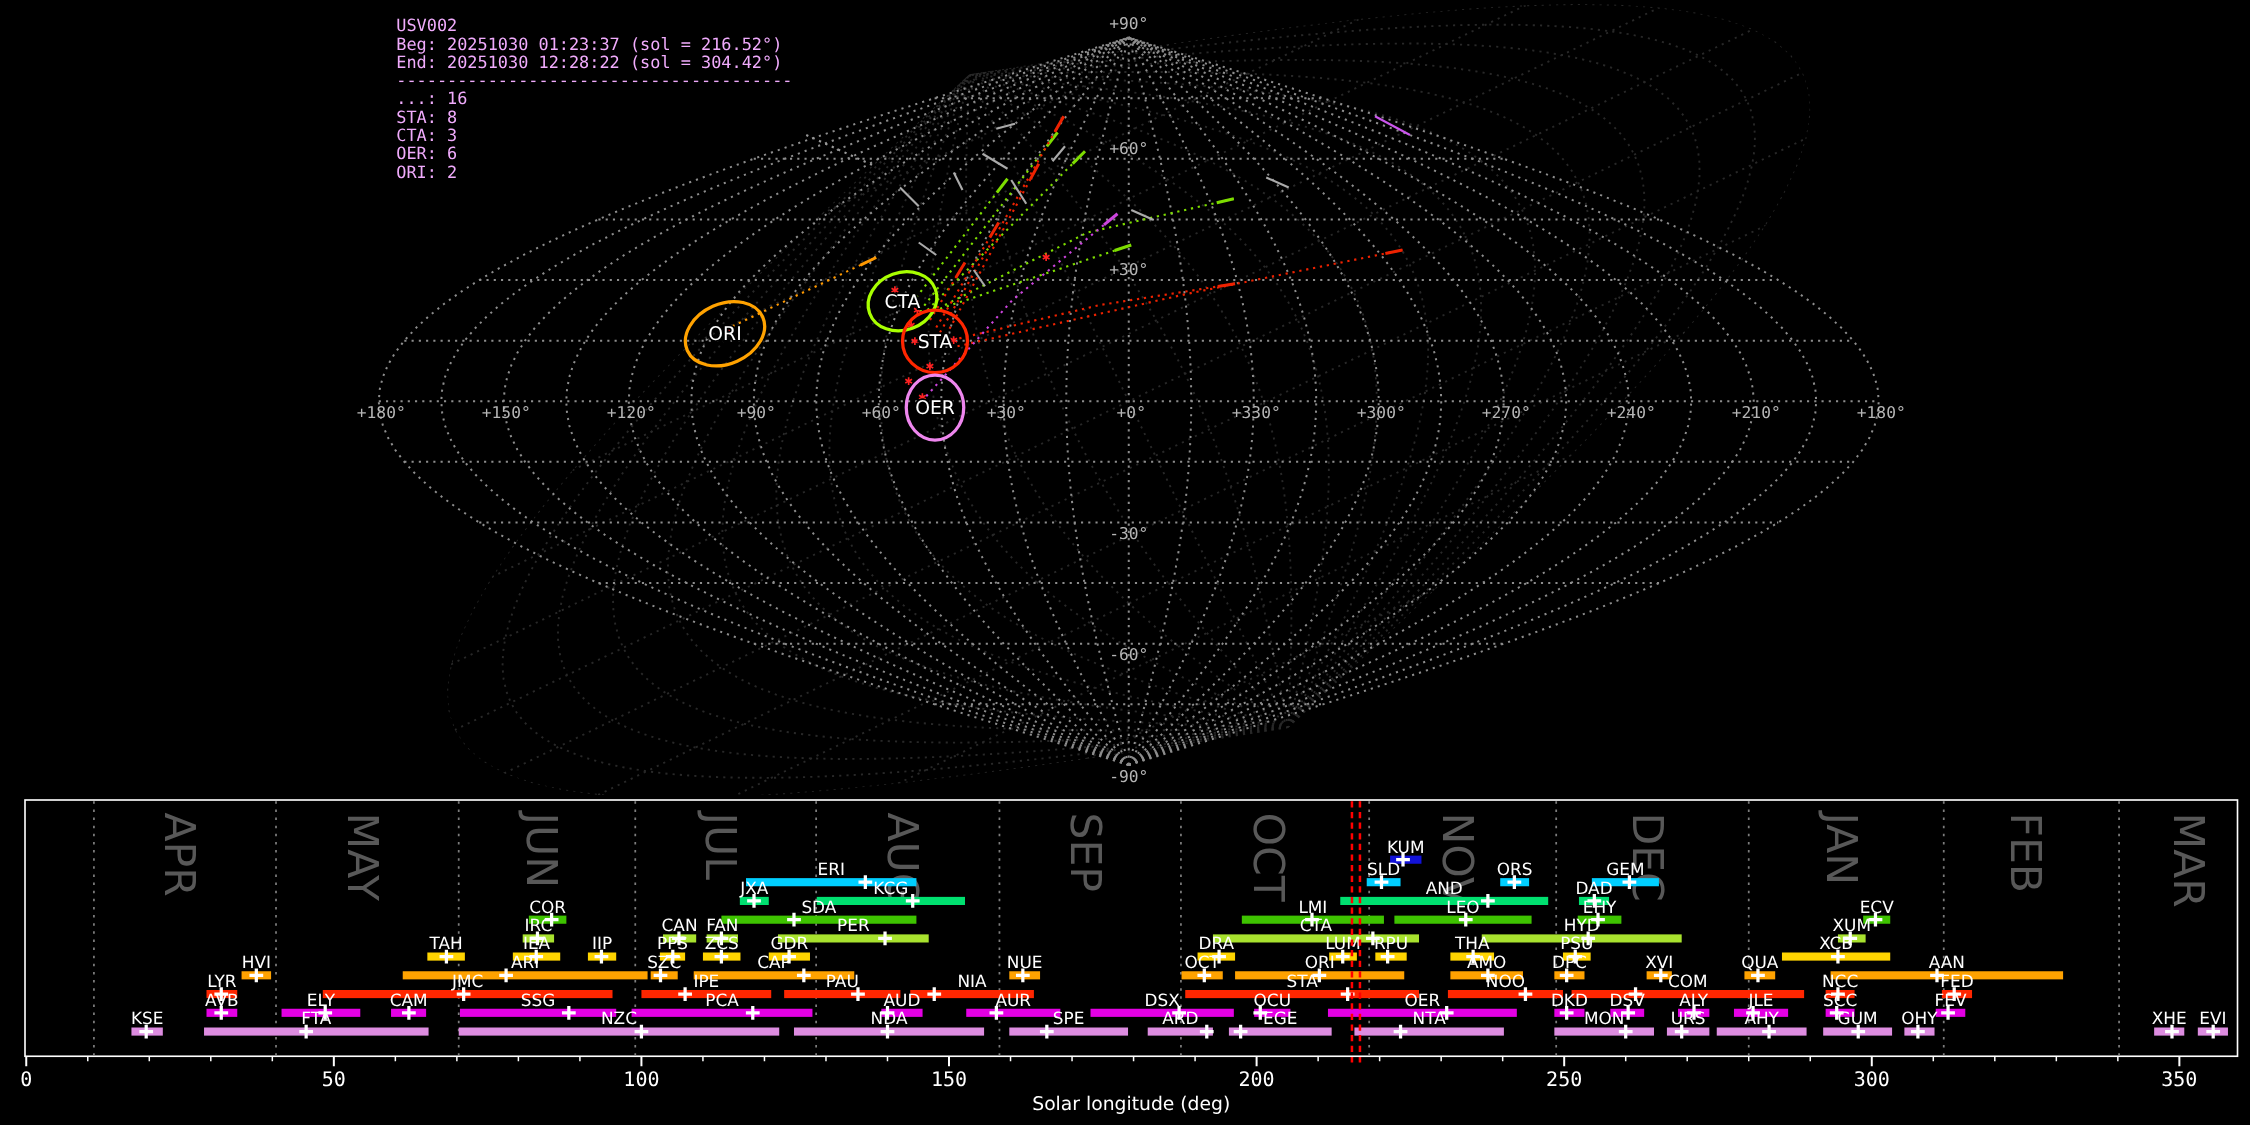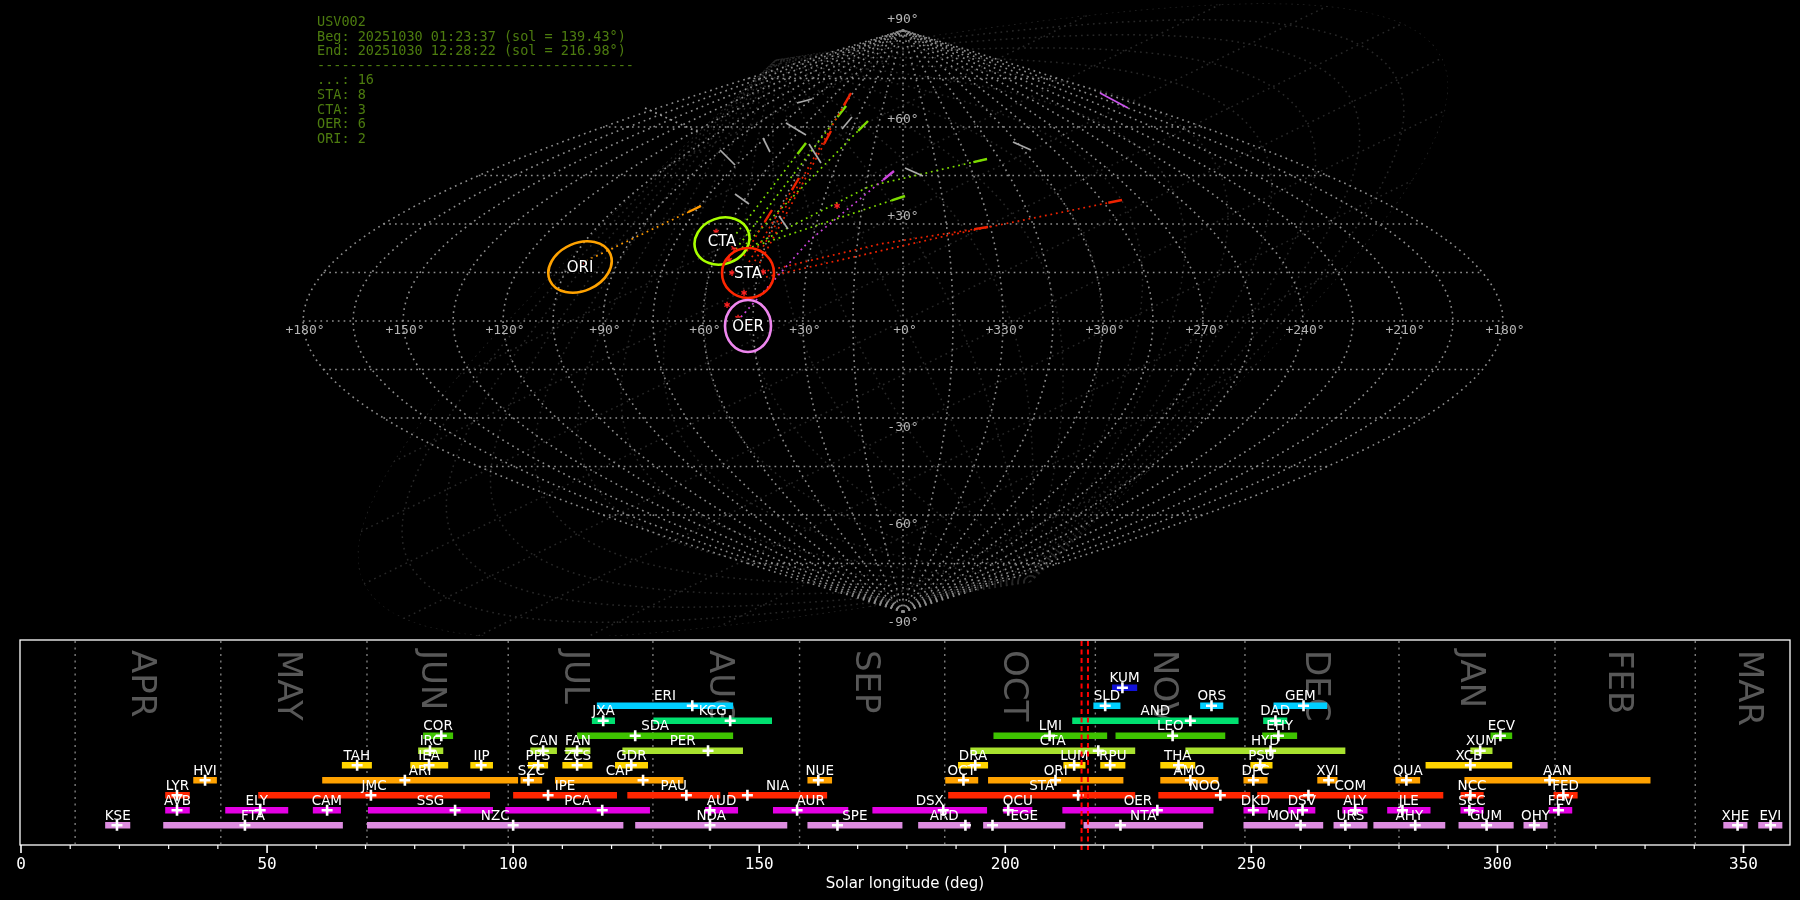--- a/index.html
+++ b/index.html
@@ -1,18 +1,18 @@
 <!DOCTYPE html>
 <html><head>
 <meta charset="utf-8">
 <style>
   html,body{margin:0;padding:0;background:#000;}
   .stage{position:relative;width:1800px;height:900px;background:#000;overflow:hidden;
          font-family:"DejaVu Sans",sans-serif;}
-  .info{position:absolute;left:317px;top:14px;color:#4d7c0f;
+  .info{position:absolute;left:317px;top:14px;color:#f0abfc;
         font-family:"DejaVu Sans Mono",monospace;font-size:13.5px;line-height:14.6px;
         white-space:pre;}
   svg text{font-family:"DejaVu Sans Mono",monospace;}
   .lbl{font-family:"DejaVu Sans",sans-serif;}
 </style>
 </head>
 <body>
 
 <div class="stage">
   <svg id="map" width="1800" height="636" viewBox="0 0 1800 636" style="position:absolute;left:0;top:0;">
@@ -168,21 +168,21 @@
       <ellipse cx="580" cy="267" rx="33" ry="24" transform="rotate(-24 580 267)" fill="none" stroke="#ffa200" stroke-width="2.6"></ellipse>
       <text x="580" y="272" text-anchor="middle" font-size="15" fill="#ffffff" class="lbl" paint-order="stroke" stroke="#000" stroke-width="3">ORI</text>
       <ellipse cx="722" cy="241" rx="28" ry="23" transform="rotate(-20 722 241)" fill="none" stroke="#a8ff00" stroke-width="2.6"></ellipse>
       <text x="722" y="246" text-anchor="middle" font-size="15" fill="#ffffff" class="lbl" paint-order="stroke" stroke="#000" stroke-width="3">CTA</text>
       <ellipse cx="748" cy="273" rx="26" ry="25" transform="rotate(0 748 273)" fill="none" stroke="#ff2600" stroke-width="2.6"></ellipse>
       <text x="748" y="278" text-anchor="middle" font-size="15" fill="#ffffff" class="lbl" paint-order="stroke" stroke="#000" stroke-width="3">STA</text>
       <ellipse cx="748" cy="326" rx="23" ry="26" transform="rotate(0 748 326)" fill="none" stroke="#ee86ee" stroke-width="2.6"></ellipse>
       <text x="748" y="331" text-anchor="middle" font-size="15" fill="#ffffff" class="lbl" paint-order="stroke" stroke="#000" stroke-width="3">OER</text>
     </svg>
 
-  <div class="info" id="info"><div>USV002</div><div>Beg: 20251030 01:23:37 (sol = 139.43°)</div><div>End: 20251030 12:28:22 (sol = 216.98°)</div><div>---------------------------------------</div><div>...: 16</div><div>STA: 8</div><div>CTA: 3</div><div>OER: 6</div><div>ORI: 2</div></div>
+  <div class="info" id="info"><div>USV002</div><div>Beg: 20251030 01:23:37 (sol = 216.52°)</div><div>End: 20251030 12:28:22 (sol = 304.42°)</div><div>---------------------------------------</div><div>...: 16</div><div>STA: 8</div><div>CTA: 3</div><div>OER: 6</div><div>ORI: 2</div></div>
 
   <svg id="tl" width="1800" height="264" viewBox="0 636 1800 264" style="position:absolute;left:0;top:636px;">
     <text id="axisTitle" x="905" y="888" text-anchor="middle" font-size="15" fill="#ffffff" class="lbl">Solar longitude (deg)</text>
   <line x1="75.1354" y1="641" x2="75.1354" y2="844" stroke="#7d7d7d" stroke-width="1.4" stroke-dasharray="2 4.5"></line>
       <text transform="translate(131.97212000000002,650) rotate(90)" font-size="34" fill="#585858" class="lbl">APR</text>
       <line x1="220.80884" y1="641" x2="220.80884" y2="844" stroke="#7d7d7d" stroke-width="1.4" stroke-dasharray="2 4.5"></line>
       <text transform="translate(278.1377,650) rotate(90)" font-size="34" fill="#585858" class="lbl">MAY</text>
       <line x1="366.97442" y1="641" x2="366.97442" y2="844" stroke="#7d7d7d" stroke-width="1.4" stroke-dasharray="2 4.5"></line>
       <text transform="translate(421.84258000000005,650) rotate(90)" font-size="34" fill="#585858" class="lbl">JUN</text>
       <line x1="508.21860000000004" y1="641" x2="508.21860000000004" y2="844" stroke="#7d7d7d" stroke-width="1.4" stroke-dasharray="2 4.5"></line>

